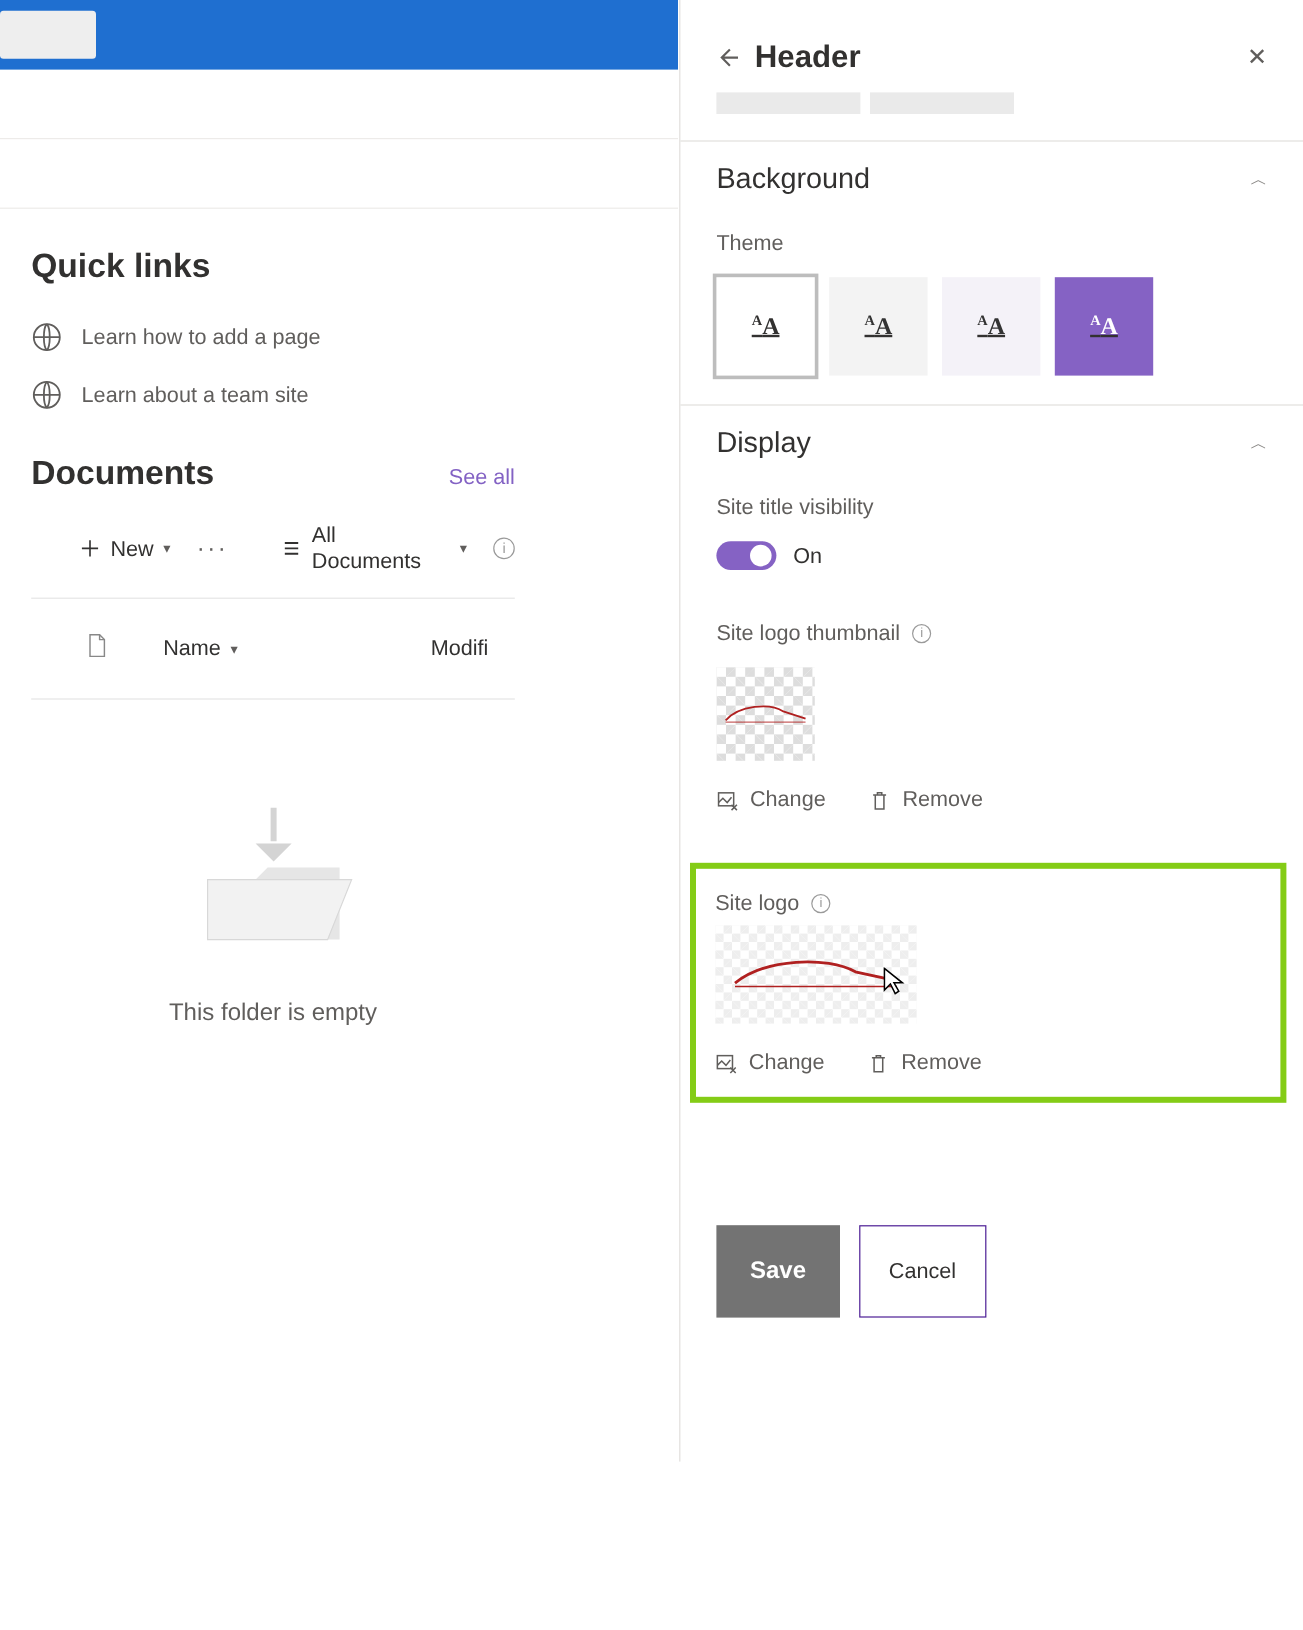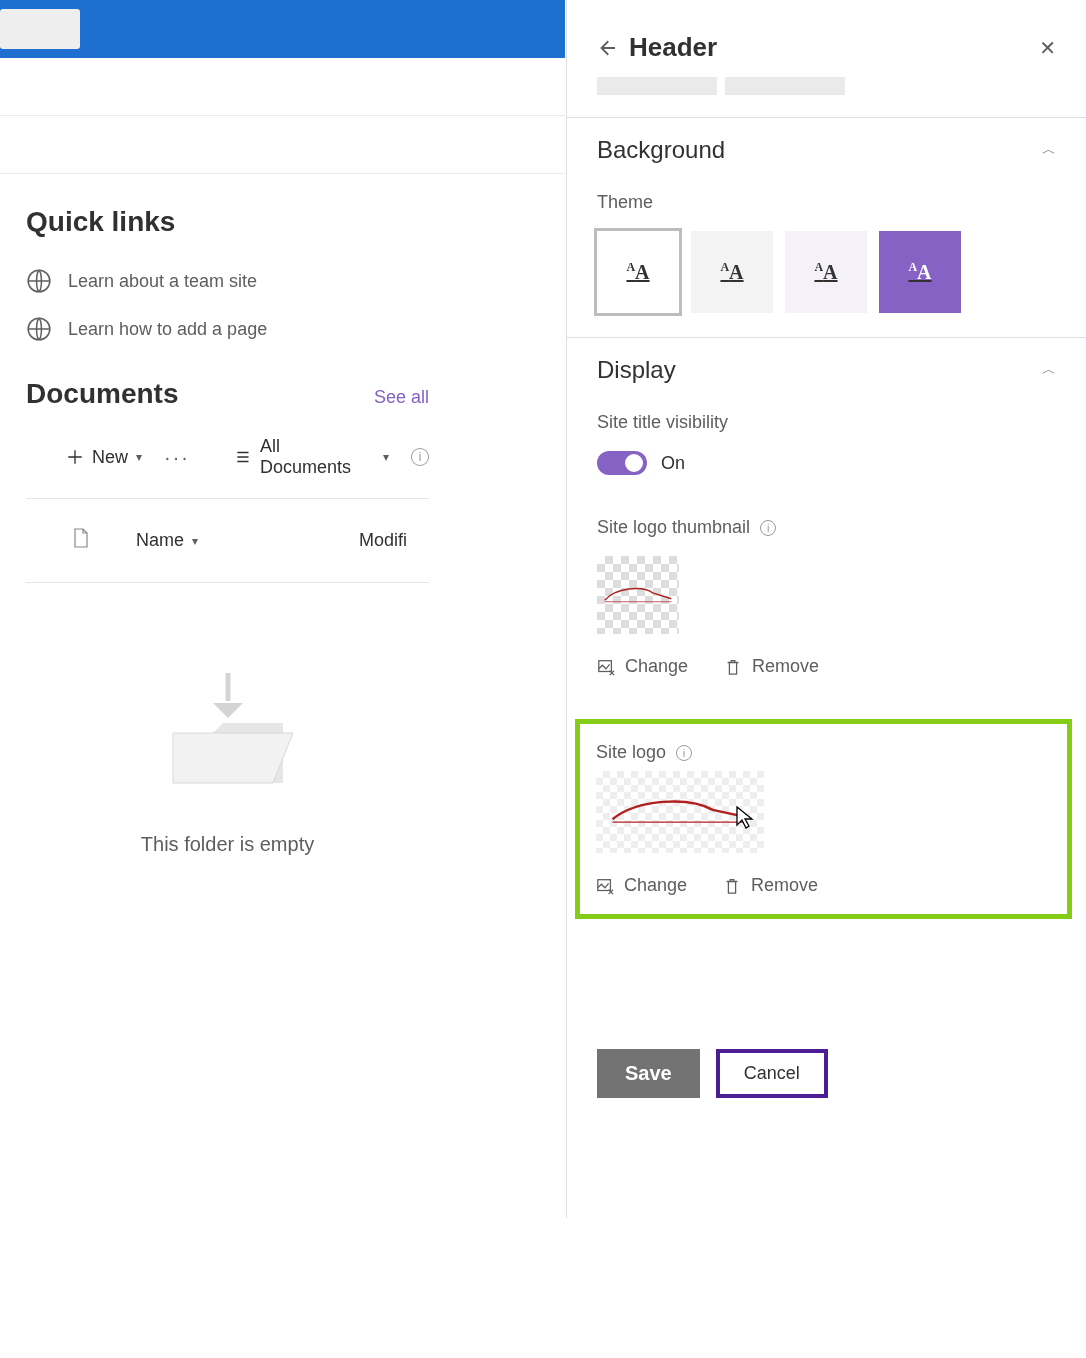--- a/index.html
+++ b/index.html
@@ -262,50 +262,50 @@
     bottom: 120px;
     left: 30px;
     display: flex;
     gap: 16px;
   }
   .btn-primary {
     background:#737373; color:#fff; border:none;
     padding: 10px 28px; font-size:20px; font-weight:600; cursor:pointer;
   }
   .btn-secondary {
-    background:#fff; color:#323130; border:4px solid #4c1d95;
-    padding: 10px 24px; font-size:18px; cursor:pointer;
+    background:#fff; color:#323130; border:1px solid #4c1d95;
+    padding: 27px 24px; font-size:18px; cursor:pointer;
   }
 </style>
 </head>
 <body>
 
 <div class="topbar">
   <div class="topbar-box"></div>
 </div>
 <div class="whitebar"></div>
 <div class="whitebar2"></div>
 
 <div class="main">
   <h2 class="quick-title">Quick links</h2>
+
+  <div class="ql-item">
+    <svg class="globe-icon" viewBox="0 0 24 24" fill="none" stroke="#605e5c" stroke-width="1.4">
+      <circle cx="12" cy="12" r="10"></circle>
+        <path d="M2 12h20M12 2c3 3 3 17 0 20M12 2c-3 3-3 17 0 20"></path>
+    </svg>
+    <span>Learn how to add a page</span>
+  </div>
 
   <div class="ql-item">
     <svg class="globe-icon" viewBox="0 0 24 24" fill="none" stroke="#605e5c" stroke-width="1.4">
       <circle cx="12" cy="12" r="10"></circle>
         <path d="M2 12h20M12 2c3 3 3 17 0 20M12 2c-3 3-3 17 0 20"></path>
     </svg>
     <span>Learn about a team site</span>
-  </div>
-
-  <div class="ql-item">
-    <svg class="globe-icon" viewBox="0 0 24 24" fill="none" stroke="#605e5c" stroke-width="1.4">
-      <circle cx="12" cy="12" r="10"></circle>
-        <path d="M2 12h20M12 2c3 3 3 17 0 20M12 2c-3 3-3 17 0 20"></path>
-    </svg>
-    <span>Learn how to add a page</span>
   </div>
 
   <div class="docs-header">
     <div class="docs-title">Documents</div>
     <div class="see-all">See all</div>
   </div>
 
   <div class="docs-toolbar">
     <div class="toolbar-item">
       <svg class="plus-icon" viewBox="0 0 16 16" stroke="#323130" stroke-width="1.2">

